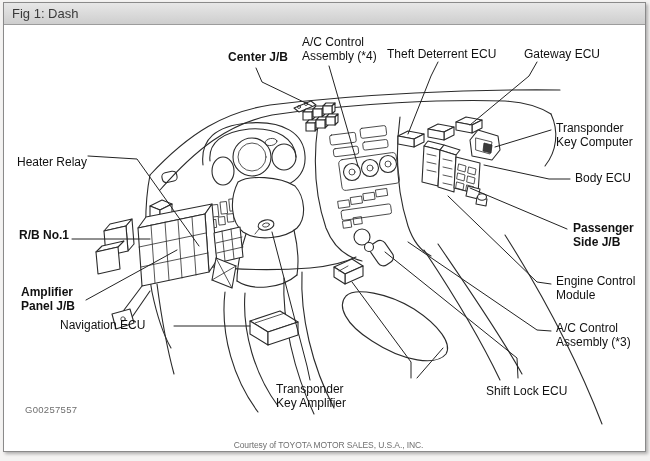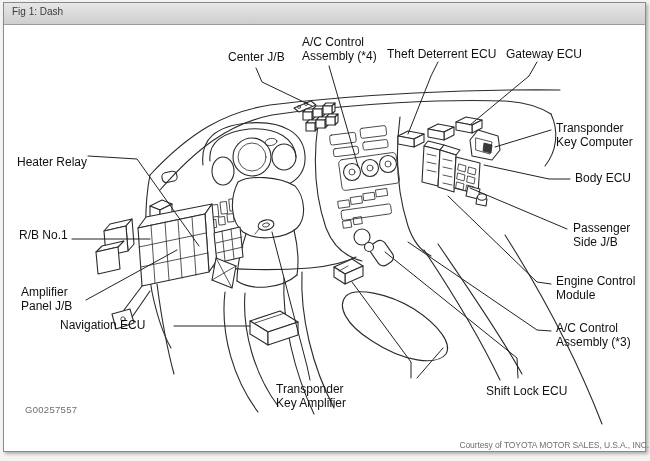--- a/index.html
+++ b/index.html
@@ -12,40 +12,40 @@
   .panel{
     position:absolute;left:3px;top:2px;width:641px;height:448px;
     background:#ffffff;border:1px solid #8a8a8a;
     box-shadow:2px 2px 3px rgba(0,0,0,0.28);
   }
   .titlebar{
     position:absolute;left:0;top:0;right:0;height:22px;
     background:linear-gradient(#e7e7e7,#cecece);
     border-bottom:1px solid #9c9c9c;
     box-sizing:border-box;
-    font-size:10px;color:#3a3a3a;
+    font-size:13px;color:#3a3a3a;
     padding:3px 0 0 8px;
   }
   .content{
     position:absolute;left:0;top:22px;width:641px;height:426px;
   }
   .content svg{position:absolute;left:0;top:0;}
   .lbl{
     position:absolute;
     font-size:12px;line-height:1.13;color:#111;
     white-space:pre-line;
   }
-  .bold{font-weight:400;}
+  .bold{font-weight:700;}
   .gid{
     position:absolute;left:21px;top:379px;
     font-size:9.5px;color:#6e6e6e;letter-spacing:.3px;
   }
   .courtesy{
     position:absolute;left:4px;top:415px;width:100%;
-    text-align:right;font-size:8.5px;color:#6f6f6f;letter-spacing:-.1px;
+    text-align:center;font-size:8.5px;color:#6f6f6f;letter-spacing:-.1px;
   }
   .ln{stroke:#2b2b2b;stroke-width:1.1;fill:none;stroke-linecap:round;stroke-linejoin:round;}
   .fw{stroke:#2b2b2b;stroke-width:1.1;fill:#ffffff;stroke-linejoin:round;}
   .thin{stroke:#2b2b2b;stroke-width:0.8;fill:none;stroke-linecap:round;}
   .leader{stroke:#222;stroke-width:1;fill:none;stroke-linecap:round;stroke-linejoin:round;}
 </style>
 </head>
 <body>
 
 <div class="panel">
@@ -250,21 +250,21 @@
         <path class="leader" d="M86,300 L177,250"></path>
         <path class="leader" d="M72,239 L150,239"></path>
         <path class="leader" d="M88,156 L137,159 L199,246"></path>
       </g>
     </svg>
 
     <div class="lbl bold" style="left:224px;top:26px">Center J/B</div>
     <div class="lbl" style="left:298px;top:11px">A/C Control
 Assembly (*4)</div>
     <div class="lbl" style="left:383px;top:23px">Theft Deterrent ECU</div>
-    <div class="lbl" style="left:502px;top:23px">Gateway ECU</div>
+    <div class="lbl" style="left:520px;top:23px">Gateway ECU</div>
     <div class="lbl" style="left:552px;top:97px">Transponder
 Key Computer</div>
     <div class="lbl" style="left:571px;top:147px">Body ECU</div>
     <div class="lbl bold" style="left:569px;top:197px">Passenger
 Side J/B</div>
     <div class="lbl" style="left:552px;top:250px">Engine Control
 Module</div>
     <div class="lbl" style="left:552px;top:297px">A/C Control
 Assembly (*3)</div>
     <div class="lbl" style="left:482px;top:360px">Shift Lock ECU</div>

